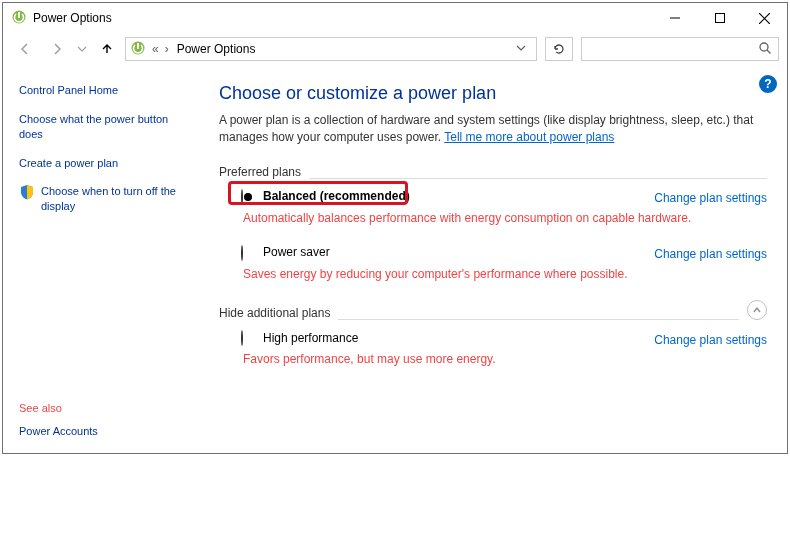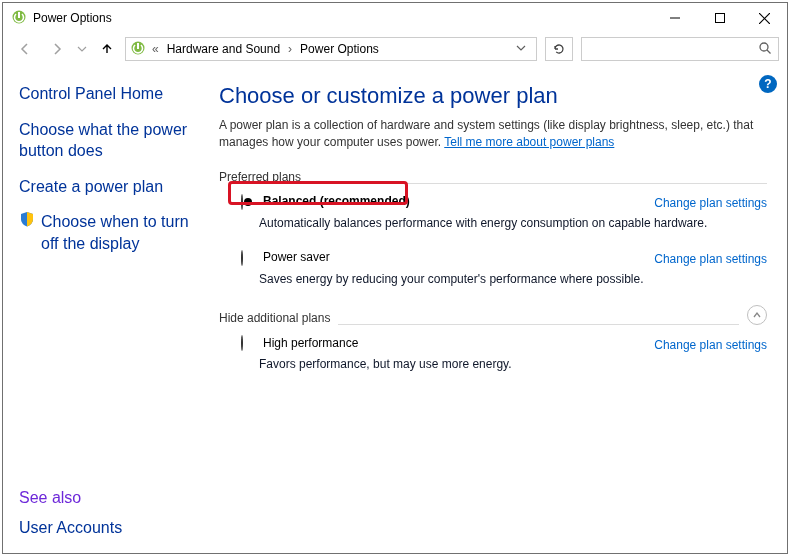--- a/index.html
+++ b/index.html
@@ -7,21 +7,21 @@
   body {
     font-family: "Segoe UI", Tahoma, sans-serif;
     font-size: 12px;
     color: #000;
     width: 790px;
     height: 556px;
     overflow: hidden;
   }
   .window {
     width: 786px;
-    height: 552px;
+    height: 452px;
     margin: 2px;
     border: 1px solid #707070;
     background: #ffffff;
     display: flex;
     flex-direction: column;
   }
   
   .titlebar {
     height: 30px;
     display: flex;
@@ -93,45 +93,45 @@
     right:10px; top:6px;
     width:18px;height:18px;border-radius:50%;
     background:#0067c0;color:#fff;font-weight:bold;
     display:flex;align-items:center;justify-content:center;
     font-size:12px;
   }
   .sidebar {
     width:210px;
     padding:14px 10px 10px 16px;
     display:flex;flex-direction:column;
-    font-size:16px;
+    font-size:11px;
   }
   .side-link {
     color:#003399;
     margin-bottom:14px;
     line-height:1.35;
     cursor:pointer;
   }
   .side-item {
     display:flex;
     gap:6px;
     margin-bottom:12px;
     line-height:1.35;
   }
   .side-item .icon { flex:0 0 16px; height:16px; }
   .sidebar .spacer { flex:1; }
-  .seealso-hdr { color:#6d28d9; margin-bottom:10px; }
+  .seealso-hdr { color:#ef4444; margin-bottom:10px; }
   
   .main {
     flex:1;
     padding:14px 20px 10px 6px;
   }
   .h1 {
     color:#003399;
-    font-size:22px;
+    font-size:18px;
     font-weight:400;
     margin-bottom:8px;
   }
   .intro {
     line-height:1.45;
     color:#333;
     margin-bottom:18px;
   }
   .intro a { color:#0066cc; text-decoration:underline; cursor:pointer; }
   .fieldset {
@@ -164,22 +164,22 @@
   .plan-label { font-weight:bold; }
   .plan-label.normal { font-weight:normal; }
   .plan-row { display:flex; align-items:center; }
   .plan-row .label-area { flex:1; }
   .change-link {
     color:#0066cc; cursor:pointer;
     white-space:nowrap;
     margin-left:8px;
   }
   .plan-desc {
-    margin: 2px 0 18px 40px;
-    color:#0f172a;
+    margin: 2px 0 18px 24px;
+    color:#ef4444;
     line-height:1.4;
   }
   .highlight-box {
     position:absolute;
     border:3px solid #d81324;
     border-radius:4px;
     pointer-events:none;
   }
   .expand-btn {
     width:20px;height:20px;border-radius:50%;
@@ -247,21 +247,20 @@
     <div class="addressbar">
       <span>
         <svg width="16" height="16" viewBox="0 0 16 16">
           <circle cx="8" cy="8" r="6.5" fill="#7fba42"></circle>
           <rect x="7" y="3" width="2" height="6" fill="#fff"></rect>
           <path d="M5 5 A4.5 4.5 0 1 0 11 5" fill="none" stroke="#fff" stroke-width="1.6"></path>
         </svg>
       </span>
       <div class="crumbs">
         <span class="crumb-sep">«</span>
-        <span class="crumb">Hardware and Sound</span>
         <span class="crumb-sep">›</span>
         <span class="crumb">Power Options</span>
       </div>
       <span class="addr-dd">
         <svg width="10" height="10">
             <path d="M1 3 L5 7 L9 3" fill="none" stroke="currentColor" stroke-width="1.2"></path>
           </svg>
       </span>
     </div>
 
@@ -297,21 +296,21 @@
             <path d="M8 1 L14 3 V8 C14 12 11 14.5 8 15.5 C5 14.5 2 12 2 8 V3 Z" fill="#2b7cd3"></path>
             <path d="M8 1 L14 3 V8 C14 12 11 14.5 8 15.5 Z" fill="#ffc20e"></path>
           </svg>
         </span>
         <span class="side-link" style="margin:0;">Choose when to turn off the display</span>
       </div>
 
 
       <div class="spacer"></div>
       <div class="seealso-hdr">See also</div>
-      <div class="side-link" style="margin-bottom:4px;">User Accounts</div>
+      <div class="side-link" style="margin-bottom:4px;">Power Accounts</div>
     </div>
 
     <div class="main" style="position:relative;">
       <div class="h1">Choose or customize a power plan</div>
       <div class="intro">
         <span>A power plan is a collection of hardware and system settings (like display brightness, sleep, etc.) that manages how your computer uses power. </span><a>Tell me more about power plans</a>
       </div>
 
       <div class="fieldset">
         <div class="legend">

